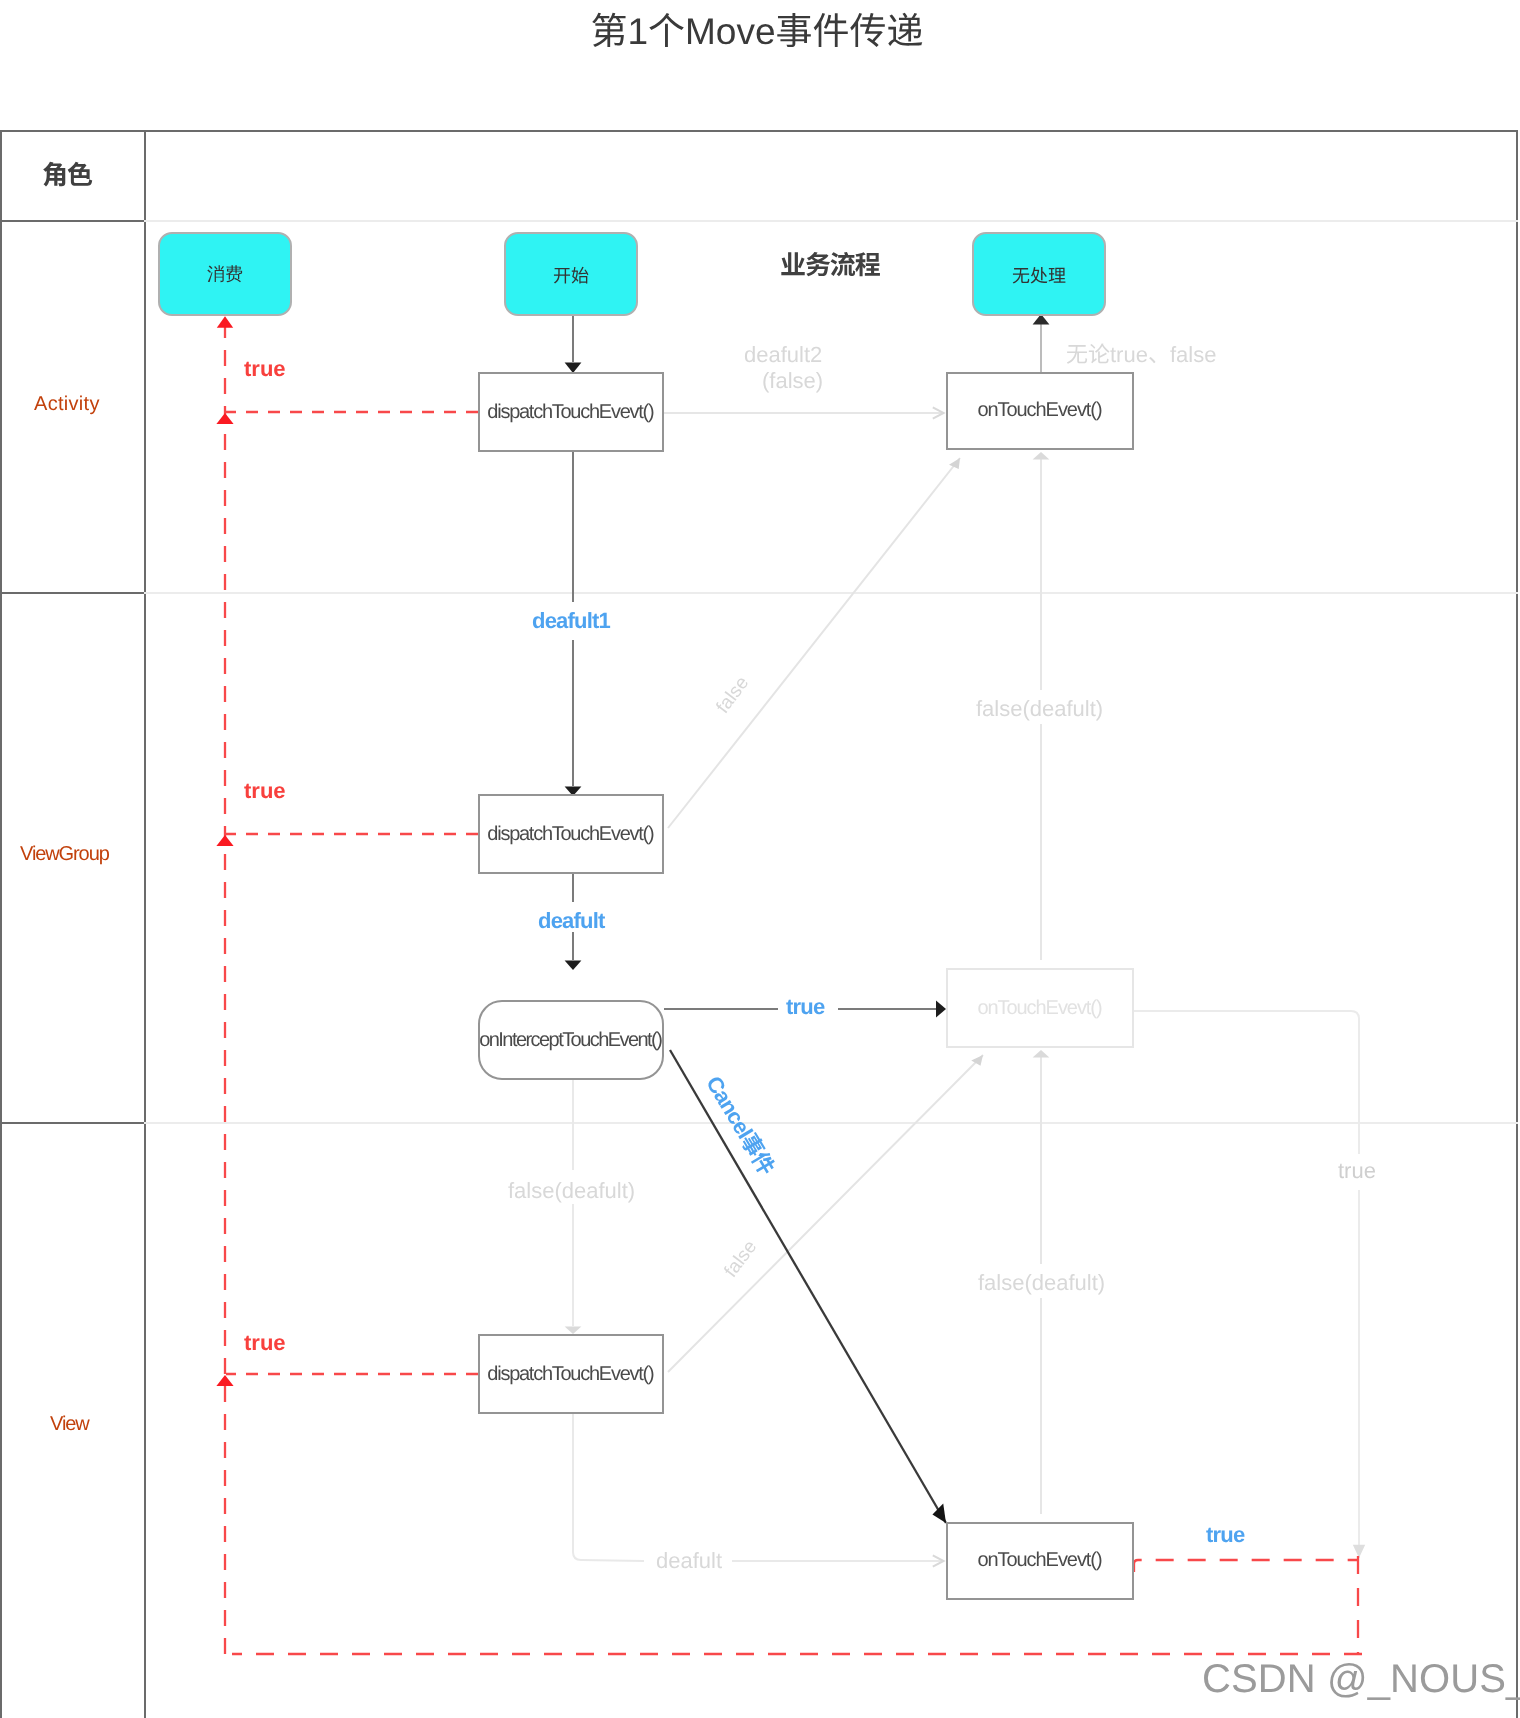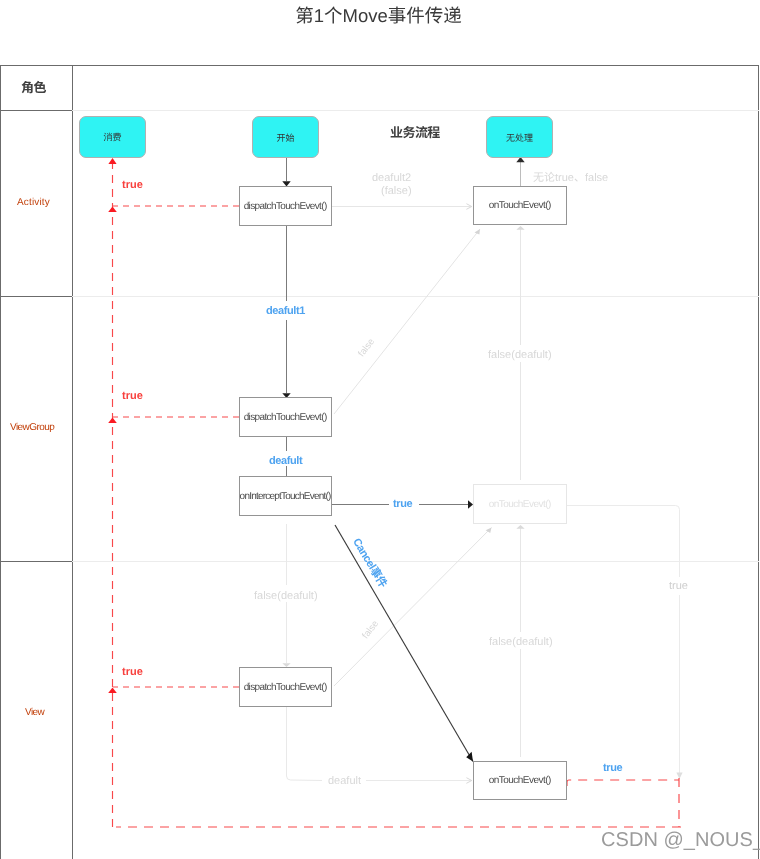--- a/index.html
+++ b/index.html
@@ -169,21 +169,21 @@
   </svg>
 
   <div class="nodebox term" style="left:79px;top:116px;width:67px;height:42px;font-family:Liberation Serif, serif;">消费</div>
   <div class="nodebox term" style="left:252px;top:116px;width:67px;height:42px;">开始</div>
   <div class="nodebox term" style="left:486px;top:116px;width:67px;height:42px;text-align:right;">无处理</div>
 
   <div class="nodebox proc t-disp" style="left:239px;top:186px;width:93px;height:40px;">dispatchTouchEvevt()</div>
   <div class="nodebox proc t-ontc" style="left:473px;top:186px;width:94px;height:39px;">onTouchEvevt()</div>
 
   <div class="nodebox proc t-disp" style="left:239px;top:397px;width:93px;height:40px;">dispatchTouchEvevt()</div>
-  <div class="nodebox proc t-intc" style="left:239px;top:476px;width:93px;height:40px;">onInterceptTouchEvent()</div>
+  <div class="nodebox proc t-intc" style="left:239px;top:500px;width:93px;height:40px;border-radius:12px;">onInterceptTouchEvent()</div>
   <div class="nodebox proc faded t-ontc" style="left:473px;top:484px;width:94px;height:40px;">onTouchEvevt()</div>
 
   <div class="nodebox proc t-disp" style="left:239px;top:667px;width:93px;height:40px;">dispatchTouchEvevt()</div>
   <div class="nodebox proc t-ontc" style="left:473px;top:761px;width:94px;height:39px;">onTouchEvevt()</div>
 
   <div class="lbl red" style="left:122px;top:179px;">true</div>
   <div class="lbl red" style="left:122px;top:390px;">true</div>
   <div class="lbl red" style="left:122px;top:666px;">true</div>
   <div class="lbl blue" style="left:393px;top:498px;">true</div>
   <div class="lbl blue" style="left:603px;top:762px;">true</div>

